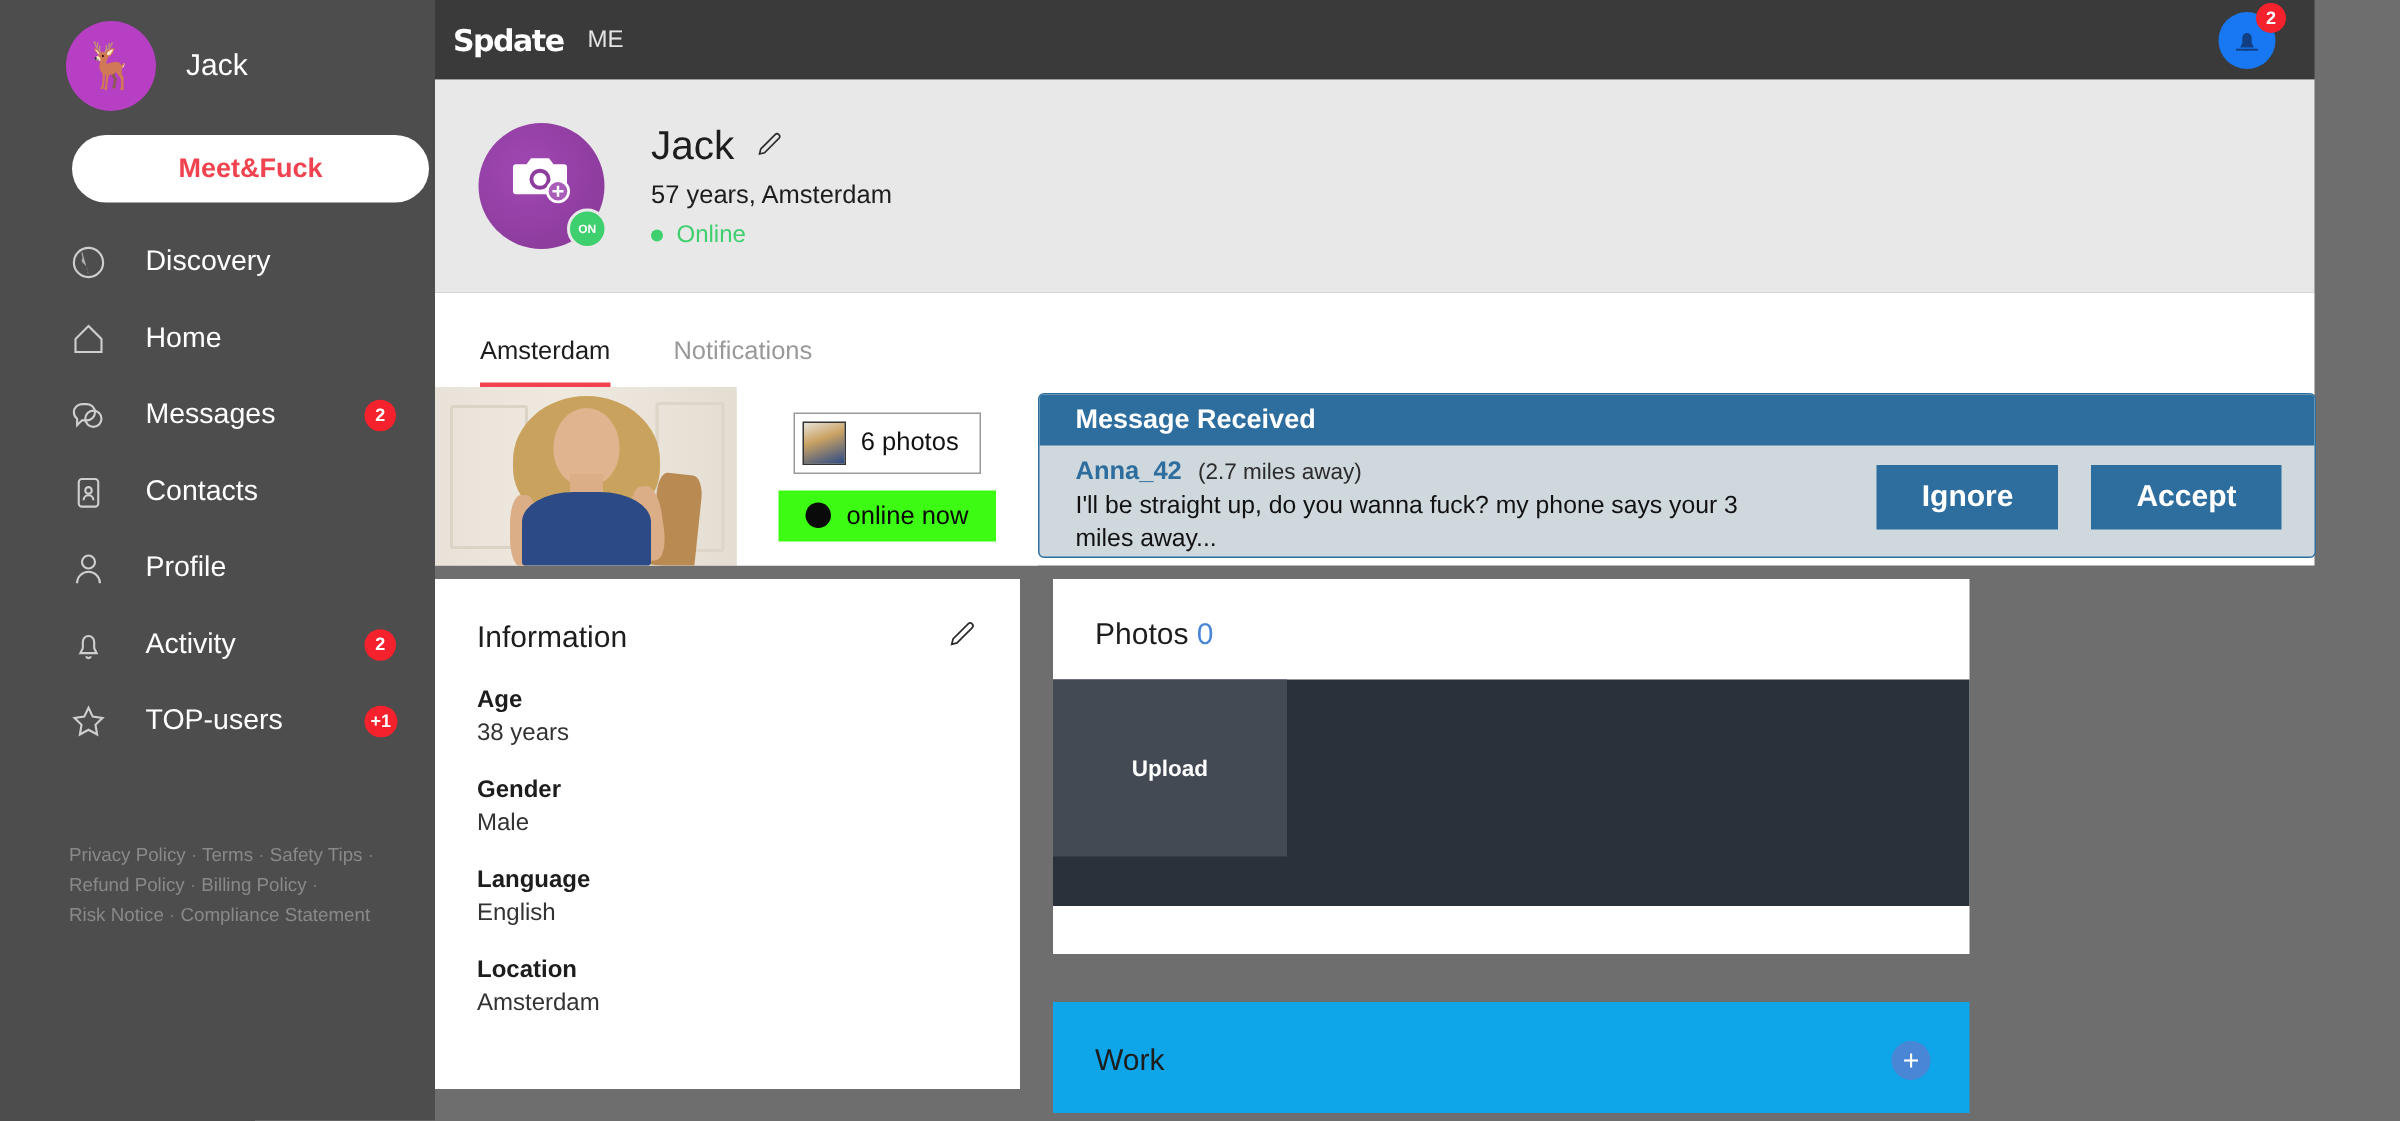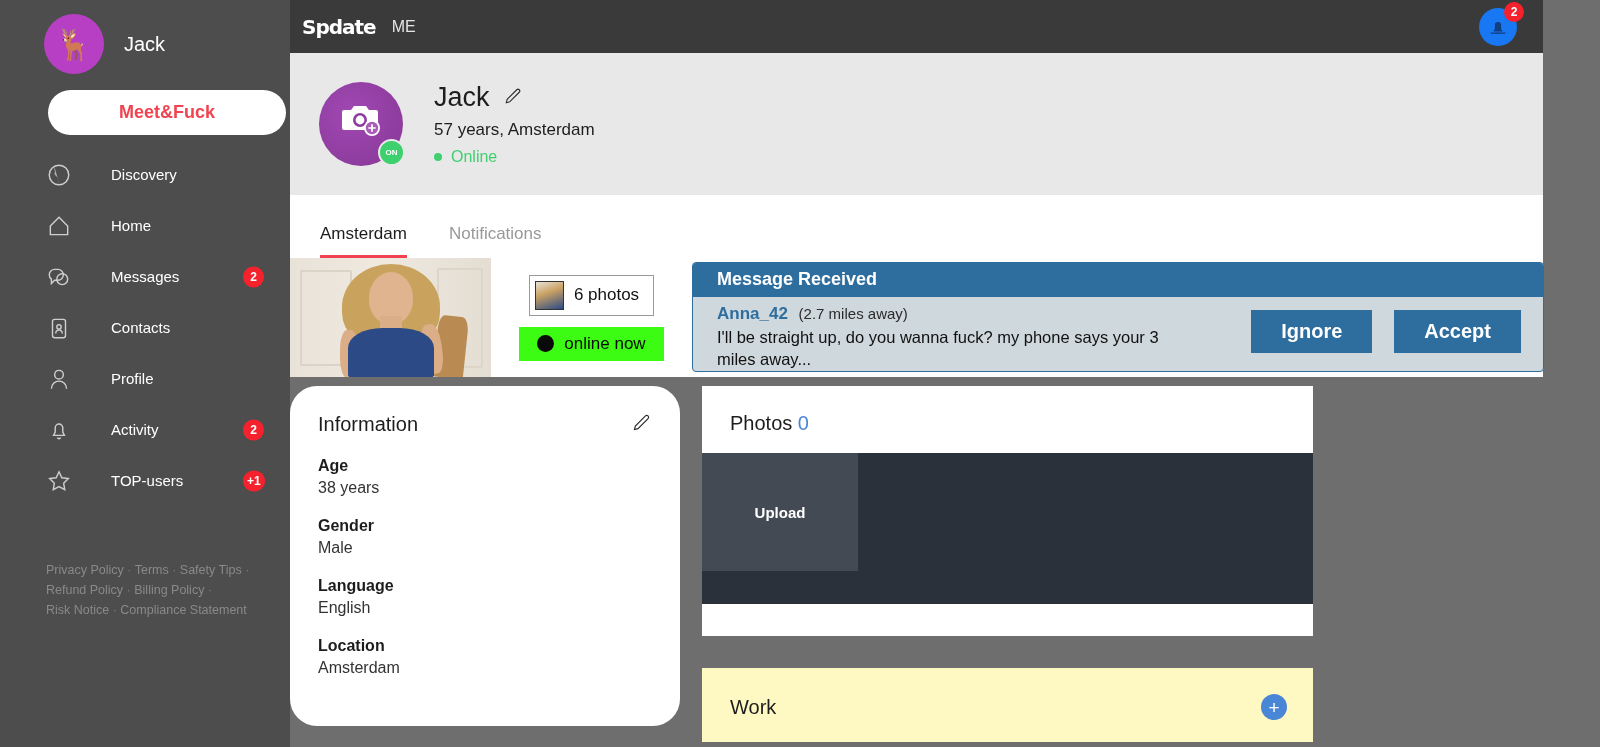--- a/index.html
+++ b/index.html
@@ -43,21 +43,21 @@
   .nav-list{ margin-top:14px; }
   .nav-item{
     display:flex; align-items:center; height:51px;
     padding-left:44px; position:relative; cursor:pointer;
   }
   .nav-item .ico{
     width:30px;height:30px;flex:none;display:flex;align-items:center;justify-content:center;
     color:#cfcfcf;
   }
   .nav-item .lbl{
-    margin-left:37px; color:#ffffff; font-size:15px; white-space:nowrap;
+    margin-left:23px; color:#ffffff; font-size:19px; white-space:nowrap;
   }
   .nav-item.dim .lbl{ color:#adadad; }
   .nav-item.dim .ico{ color:#9a9a9a; }
   .badge{
     position:absolute; left:243px; top:50%; transform:translateY(-50%);
     min-width:21px;height:21px;border-radius:50%;
     background:#f5222d; color:#fff; font-size:12px; font-weight:bold;
     display:flex;align-items:center;justify-content:center; padding:0 4px;
   }
   #side-footer{
@@ -205,21 +205,20 @@
   .msg-btn{
     background:#2e6e9e; color:#fff; border:none;
     font-size:20px; font-weight:bold; padding:10px 30px; cursor:pointer;
   }
   .msg-btn + .msg-btn{ margin-left:22px; }
 
   
   #info-card{
     position:absolute; left:290px; top:386px; width:390px; height:340px;
     background:#ffffff;
-    border-radius:27px;
   }
   #info-card .card-head{
     display:flex;align-items:center;justify-content:space-between;
     padding:26px 28px 0 28px;
   }
   #info-card .card-title{ font-size:20px; color:#1d1d1d; }
   .info-group{ padding:0 28px; margin-top:20px; }
   .info-group .k{ font-size:16px; font-weight:bold; color:#1d1d1d; }
   .info-group .v{ font-size:16px; color:#333; margin-top:4px; }
 
@@ -234,21 +233,21 @@
     background:#2b313a; display:flex;
   }
   #upload-tile{
     width:156px;height:118px;background:#434a54;
     display:flex;align-items:center;justify-content:center;
     color:#ffffff;font-size:15px;font-weight:bold;cursor:pointer;
   }
 
   #work-card{
     position:absolute; left:702px; top:668px; width:611px; height:74px;
-    background:#fef9c3;
+    background:#0ea5e9;
   }
   #work-card .card-head{
     display:flex;align-items:center;justify-content:space-between;
     padding:26px 26px 0 28px;
   }
   #work-card .card-title{ font-size:20px; color:#1d1d1d; }
   .plus-btn{
     width:26px;height:26px;border-radius:50%;background:#4a86d6;
     color:#fff;font-size:19px;line-height:1;
     display:flex;align-items:center;justify-content:center;cursor:pointer;

